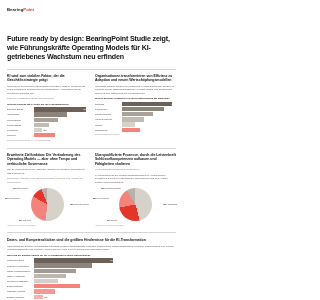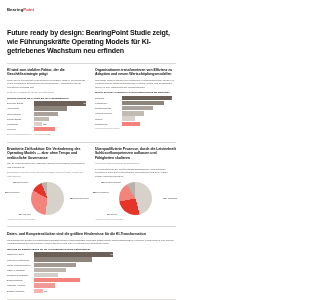--- a/index.html
+++ b/index.html
@@ -12,21 +12,21 @@
   }
   .page{width:183px;height:300px;position:relative;box-sizing:border-box;padding:5px 7px 0 7px;}
 
   
   .brandbar{height:9px;display:flex;align-items:center;}
   .brand{font-size:4.2px;font-weight:700;letter-spacing:.1px;color:#1a1a1a;}
   .brand .dot{color:#e5352b;}
 
   .headline{
     font-size:7.1px;line-height:9.2px;font-weight:700;letter-spacing:-.15px;
-    margin:15px 0 0 0;color:#111;
+    margin:21px 0 0 0;color:#111;
   }
 
   .rule{height:1px;background:#d8d6d2;margin:6px 0 4px 0;}
 
   
   .cols{display:flex;gap:7px;}
   .col{flex:1 1 0;min-width:0;}
 
   .sub{
     font-size:3.5px;line-height:4.5px;font-weight:700;color:#111;margin:0 0 2px 0;

